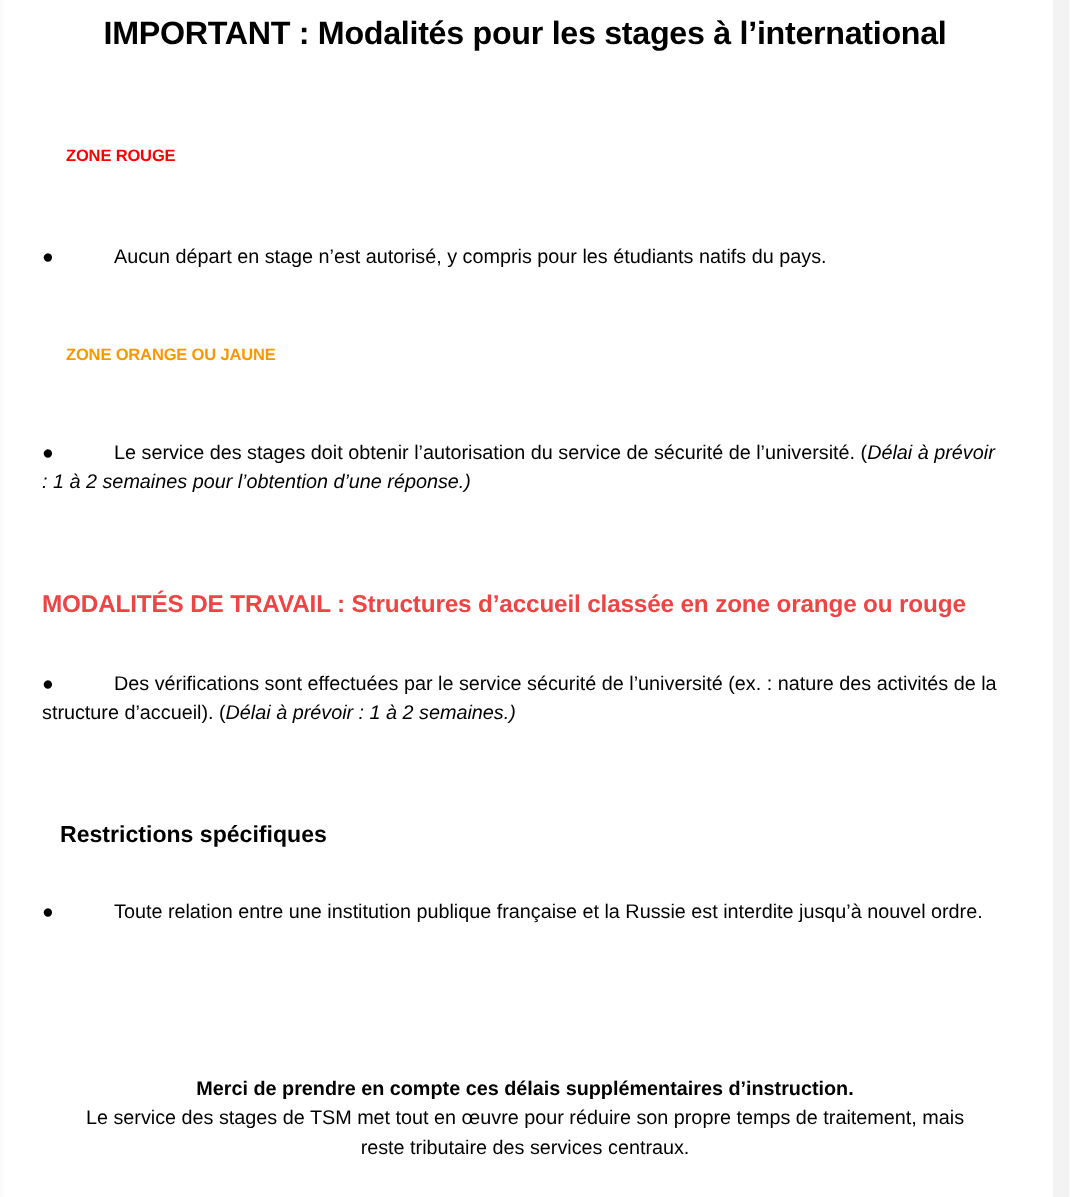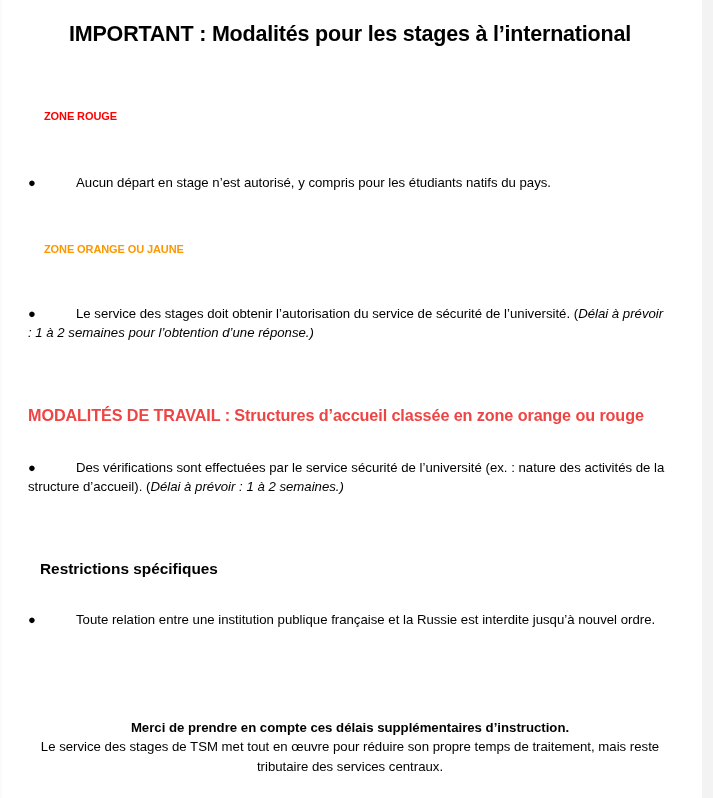--- a/index.html
+++ b/index.html
@@ -34,21 +34,21 @@
   #page-edge-left {
     position: absolute;
     top: 0;
     left: 0;
     width: 2px;
     height: 798px;
     background: #fbfbfb;
   }
   #content {
     position: absolute;
-    top: 12px;
+    top: 0;
     left: 0;
     width: 700px;
     height: 570px;
     padding: 0;
     box-sizing: border-box;
   }
 
   .doc-title {
     margin: 0;
     padding: 9px 28px 0 28px;
@@ -110,21 +110,21 @@
     display: inline-block;
     width: 48px;
     font-size: 13px;
     line-height: 19px;
     vertical-align: top;
   }
   .bullet-row .btext { display: inline; text-align: center; }
   .bullet-row i { font-style: italic; }
 
   .closing {
-    margin: 0;
+    margin: 10px;
     padding: 0 40px;
     text-align: center;
     font-size: 13.2px;
     line-height: 19.5px;
     color: #000;
   }
   .closing .strong { font-weight: bold; }
 
   .sp { display: block; }
 </style>

